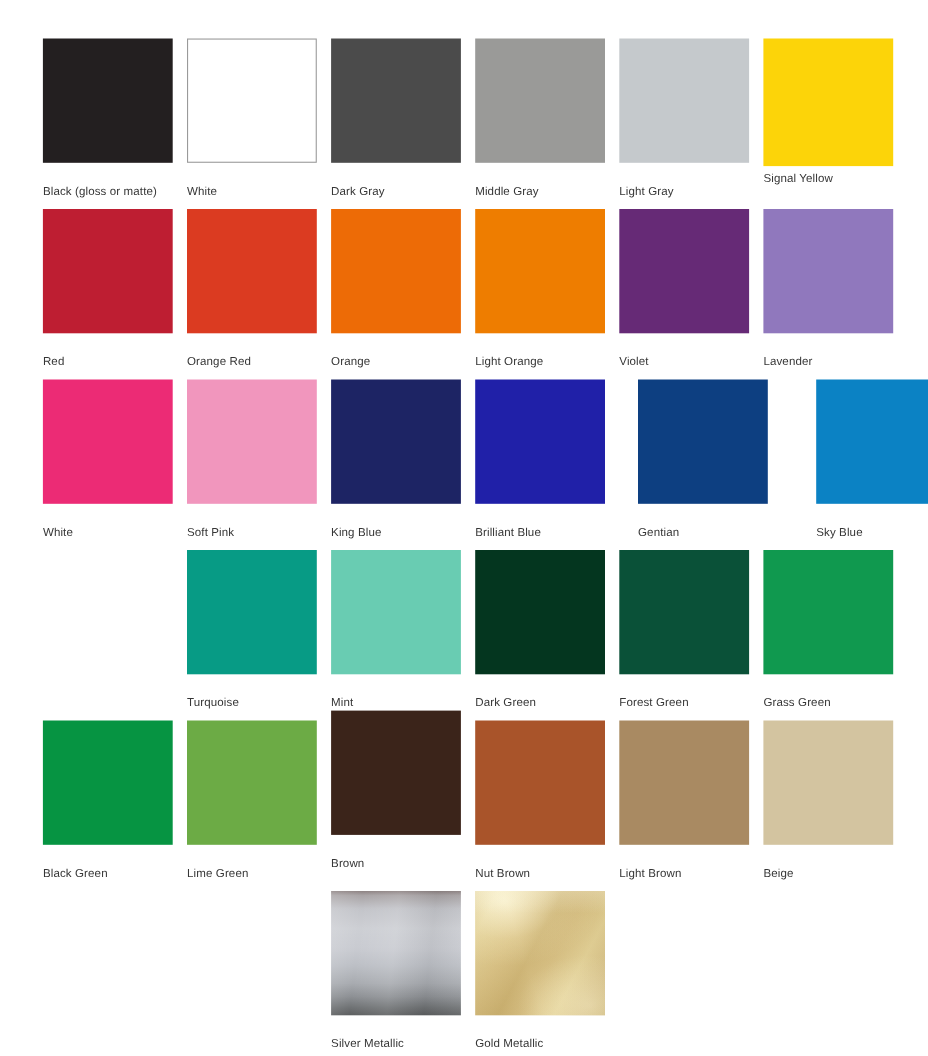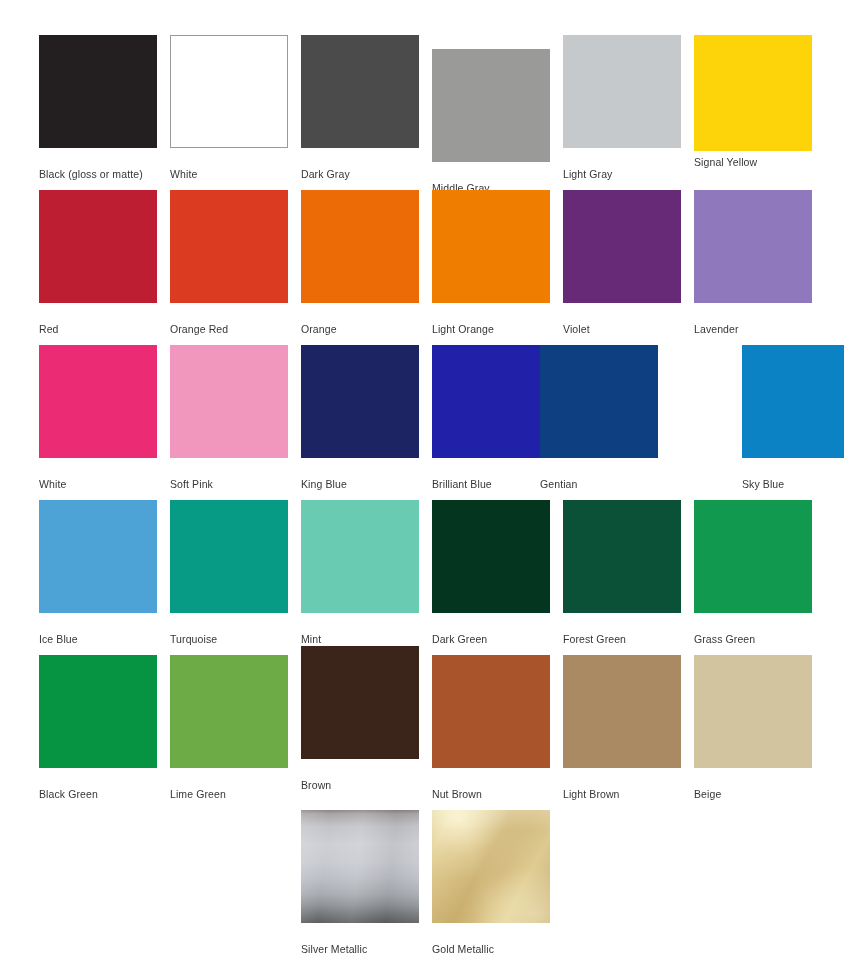--- a/index.html
+++ b/index.html
@@ -119,21 +119,21 @@
       <span class="swatch-label">Black (gloss or matte)</span>
     </div>
     <div class="swatch-cell" style="left: 170px; top: 35px;">
       <div class="swatch bordered" title="White" style="background: rgb(255, 255, 255);"></div>
       <span class="swatch-label">White</span>
     </div>
     <div class="swatch-cell" style="left: 301px; top: 35px;">
       <div class="swatch" title="Dark Gray" style="background: rgb(75, 75, 75);"></div>
       <span class="swatch-label">Dark Gray</span>
     </div>
-    <div class="swatch-cell" style="left: 432px; top: 49px;">
+    <div class="swatch-cell" style="left: 432px; top: 35px;">
       <div class="swatch" title="Middle Gray" style="background: rgb(154, 154, 152);"></div>
       <span class="swatch-label">Middle Gray</span>
     </div>
     <div class="swatch-cell" style="left: 563px; top: 35px;">
       <div class="swatch" title="Light Gray" style="background: rgb(197, 201, 204);"></div>
       <span class="swatch-label">Light Gray</span>
     </div>
     <div class="swatch-cell tall" style="left: 694px; top: 35px;">
       <div class="swatch" title="Signal Yellow" style="background: rgb(252, 212, 9);"></div>
       <span class="swatch-label">Signal Yellow</span>
@@ -171,32 +171,28 @@
       <span class="swatch-label">Soft Pink</span>
     </div>
     <div class="swatch-cell" style="left: 301px; top: 345px;">
       <div class="swatch" title="King Blue" style="background: rgb(29, 36, 100);"></div>
       <span class="swatch-label">King Blue</span>
     </div>
     <div class="swatch-cell" style="left: 432px; top: 345px;">
       <div class="swatch" title="Brilliant Blue" style="background: rgb(32, 32, 168);"></div>
       <span class="swatch-label">Brilliant Blue</span>
     </div>
-    <div class="swatch-cell" style="left: 540px; top: 345px;">
+    <div class="swatch-cell" style="left: 580px; top: 345px;">
       <div class="swatch" title="Gentian" style="background: rgb(13, 63, 129);"></div>
       <span class="swatch-label">Gentian</span>
     </div>
     <div class="swatch-cell" style="left: 694px; top: 345px; padding-left: 48px;">
       <div class="swatch" title="Sky Blue" style="background: rgb(11, 130, 196);"></div>
       <span class="swatch-label">Sky Blue</span>
     </div>
-    <div class="swatch-cell" style="left: 39px; top: 500px;">
-      <div class="swatch" title="Ice Blue" style="background: rgb(77, 163, 214);"></div>
-      <span class="swatch-label">Ice Blue</span>
-    </div>
     <div class="swatch-cell" style="left: 170px; top: 500px;">
       <div class="swatch" title="Turquoise" style="background: rgb(7, 155, 133);"></div>
       <span class="swatch-label">Turquoise</span>
     </div>
     <div class="swatch-cell" style="left: 301px; top: 500px;">
       <div class="swatch" title="Mint" style="background: rgb(105, 204, 178);"></div>
       <span class="swatch-label">Mint</span>
     </div>
     <div class="swatch-cell" style="left: 432px; top: 500px;">
       <div class="swatch" title="Dark Green" style="background: rgb(4, 54, 31);"></div>

